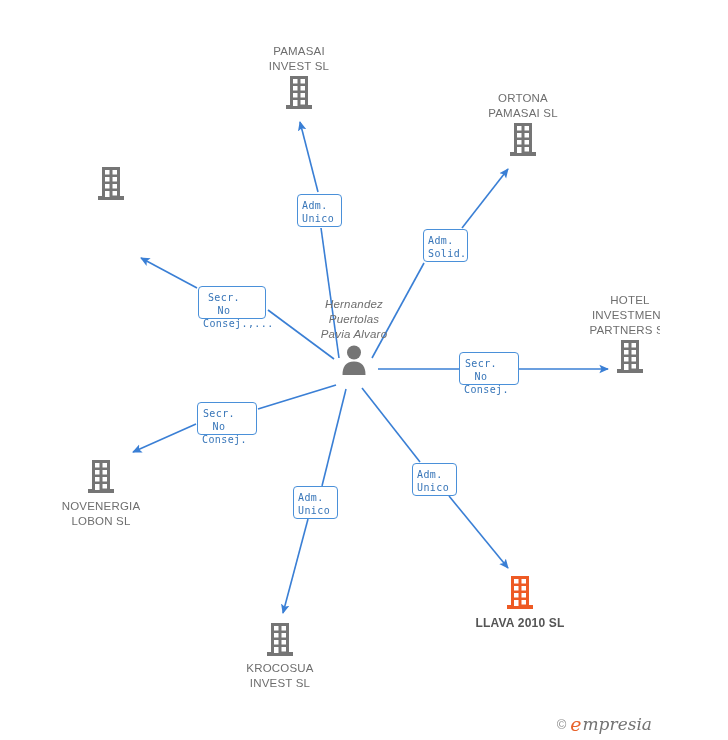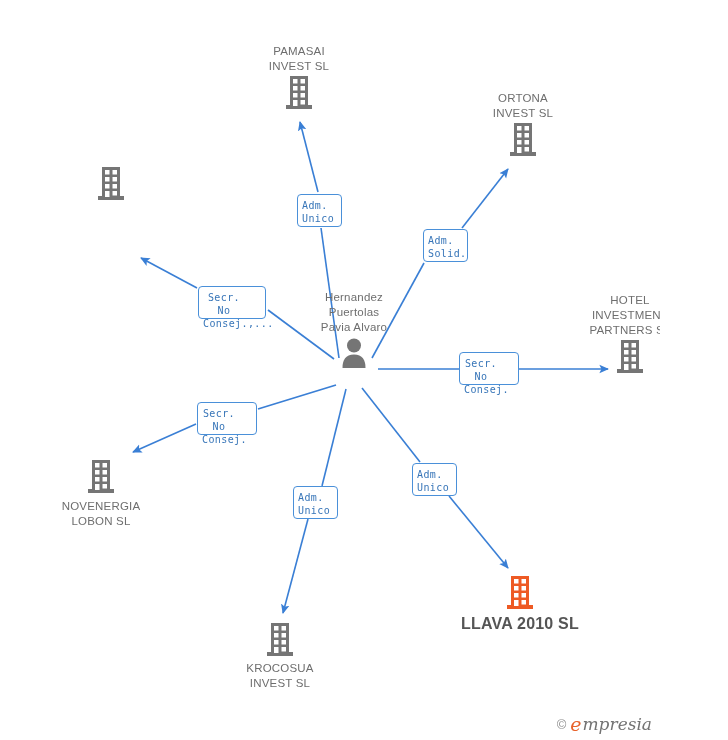--- a/index.html
+++ b/index.html
@@ -33,21 +33,21 @@
   .node-label {
     font-size: 11.5px;
     line-height: 15px;
     color: #6e6e6e;
     letter-spacing: 0.2px;
     white-space: pre-line;
   }
   .node-label.highlight {
     color: #555555;
     font-weight: bold;
-    font-size: 16px;
+    font-size: 12px;
   }
   .node-icon {
     display: block;
     margin: 0 auto;
   }
   .edge-label {
     position: absolute;
     box-sizing: border-box;
     border: 1.3px solid #4a90d9;
     border-radius: 4px;
@@ -135,21 +135,21 @@
       <rect x="16.5" y="12" width="4.5" height="4.5" fill="#ffffff"></rect>
       <rect x="9" y="19" width="4.5" height="4.5" fill="#ffffff"></rect>
       <rect x="16.5" y="19" width="4.5" height="4.5" fill="#ffffff"></rect>
       <rect x="9" y="26" width="4.5" height="6" fill="#ffffff"></rect>
       <rect x="16.5" y="26" width="4.5" height="4.5" fill="#ffffff"></rect>
     </svg>
   </div>
 
   <div class="node" style="left:448px; top:91px;">
     <div class="node-label">ORTONA
-INVEST SL</div>
+PAMASAI SL</div>
     <svg class="node-icon" width="30" height="38" viewBox="0 0 30 38">
       <rect x="6" y="2" width="18" height="30" fill="#757575"></rect>
       <rect x="2" y="31" width="26" height="4" fill="#757575"></rect>
       <rect x="9" y="5" width="4.5" height="4.5" fill="#ffffff"></rect>
       <rect x="16.5" y="5" width="4.5" height="4.5" fill="#ffffff"></rect>
       <rect x="9" y="12" width="4.5" height="4.5" fill="#ffffff"></rect>
       <rect x="16.5" y="12" width="4.5" height="4.5" fill="#ffffff"></rect>
       <rect x="9" y="19" width="4.5" height="4.5" fill="#ffffff"></rect>
       <rect x="16.5" y="19" width="4.5" height="4.5" fill="#ffffff"></rect>
       <rect x="9" y="26" width="4.5" height="6" fill="#ffffff"></rect>
@@ -233,21 +233,21 @@
       <rect x="9" y="12" width="4.5" height="4.5" fill="#ffffff"></rect>
       <rect x="16.5" y="12" width="4.5" height="4.5" fill="#ffffff"></rect>
       <rect x="9" y="19" width="4.5" height="4.5" fill="#ffffff"></rect>
       <rect x="16.5" y="19" width="4.5" height="4.5" fill="#ffffff"></rect>
       <rect x="9" y="26" width="4.5" height="6" fill="#ffffff"></rect>
       <rect x="16.5" y="26" width="4.5" height="4.5" fill="#ffffff"></rect>
     </svg>
     <div class="node-label highlight" style="margin-top:4px;">LLAVA 2010 SL</div>
   </div>
 
-  <div class="node" style="left:279px; top:290px;">
+  <div class="node" style="left:279px; top:297px;font-style:italic;">
     <div class="node-label">Hernandez
 Puertolas
 Pavia Alvaro</div>
     <svg class="node-icon" width="30" height="32" viewBox="0 0 30 32" style="margin-top:2px;">
       <circle cx="15" cy="8.5" r="7" fill="#757575"></circle>
       <path d="M15 17.5 C6.5 17.5 3.5 23 3.5 31 L26.5 31 C26.5 23 23.5 17.5 15 17.5 Z" fill="#757575"></path>
     </svg>
   </div>
 
   <div class="edge-label" style="left:297px; top:194px; width:45px; height:33px;">Adm.

